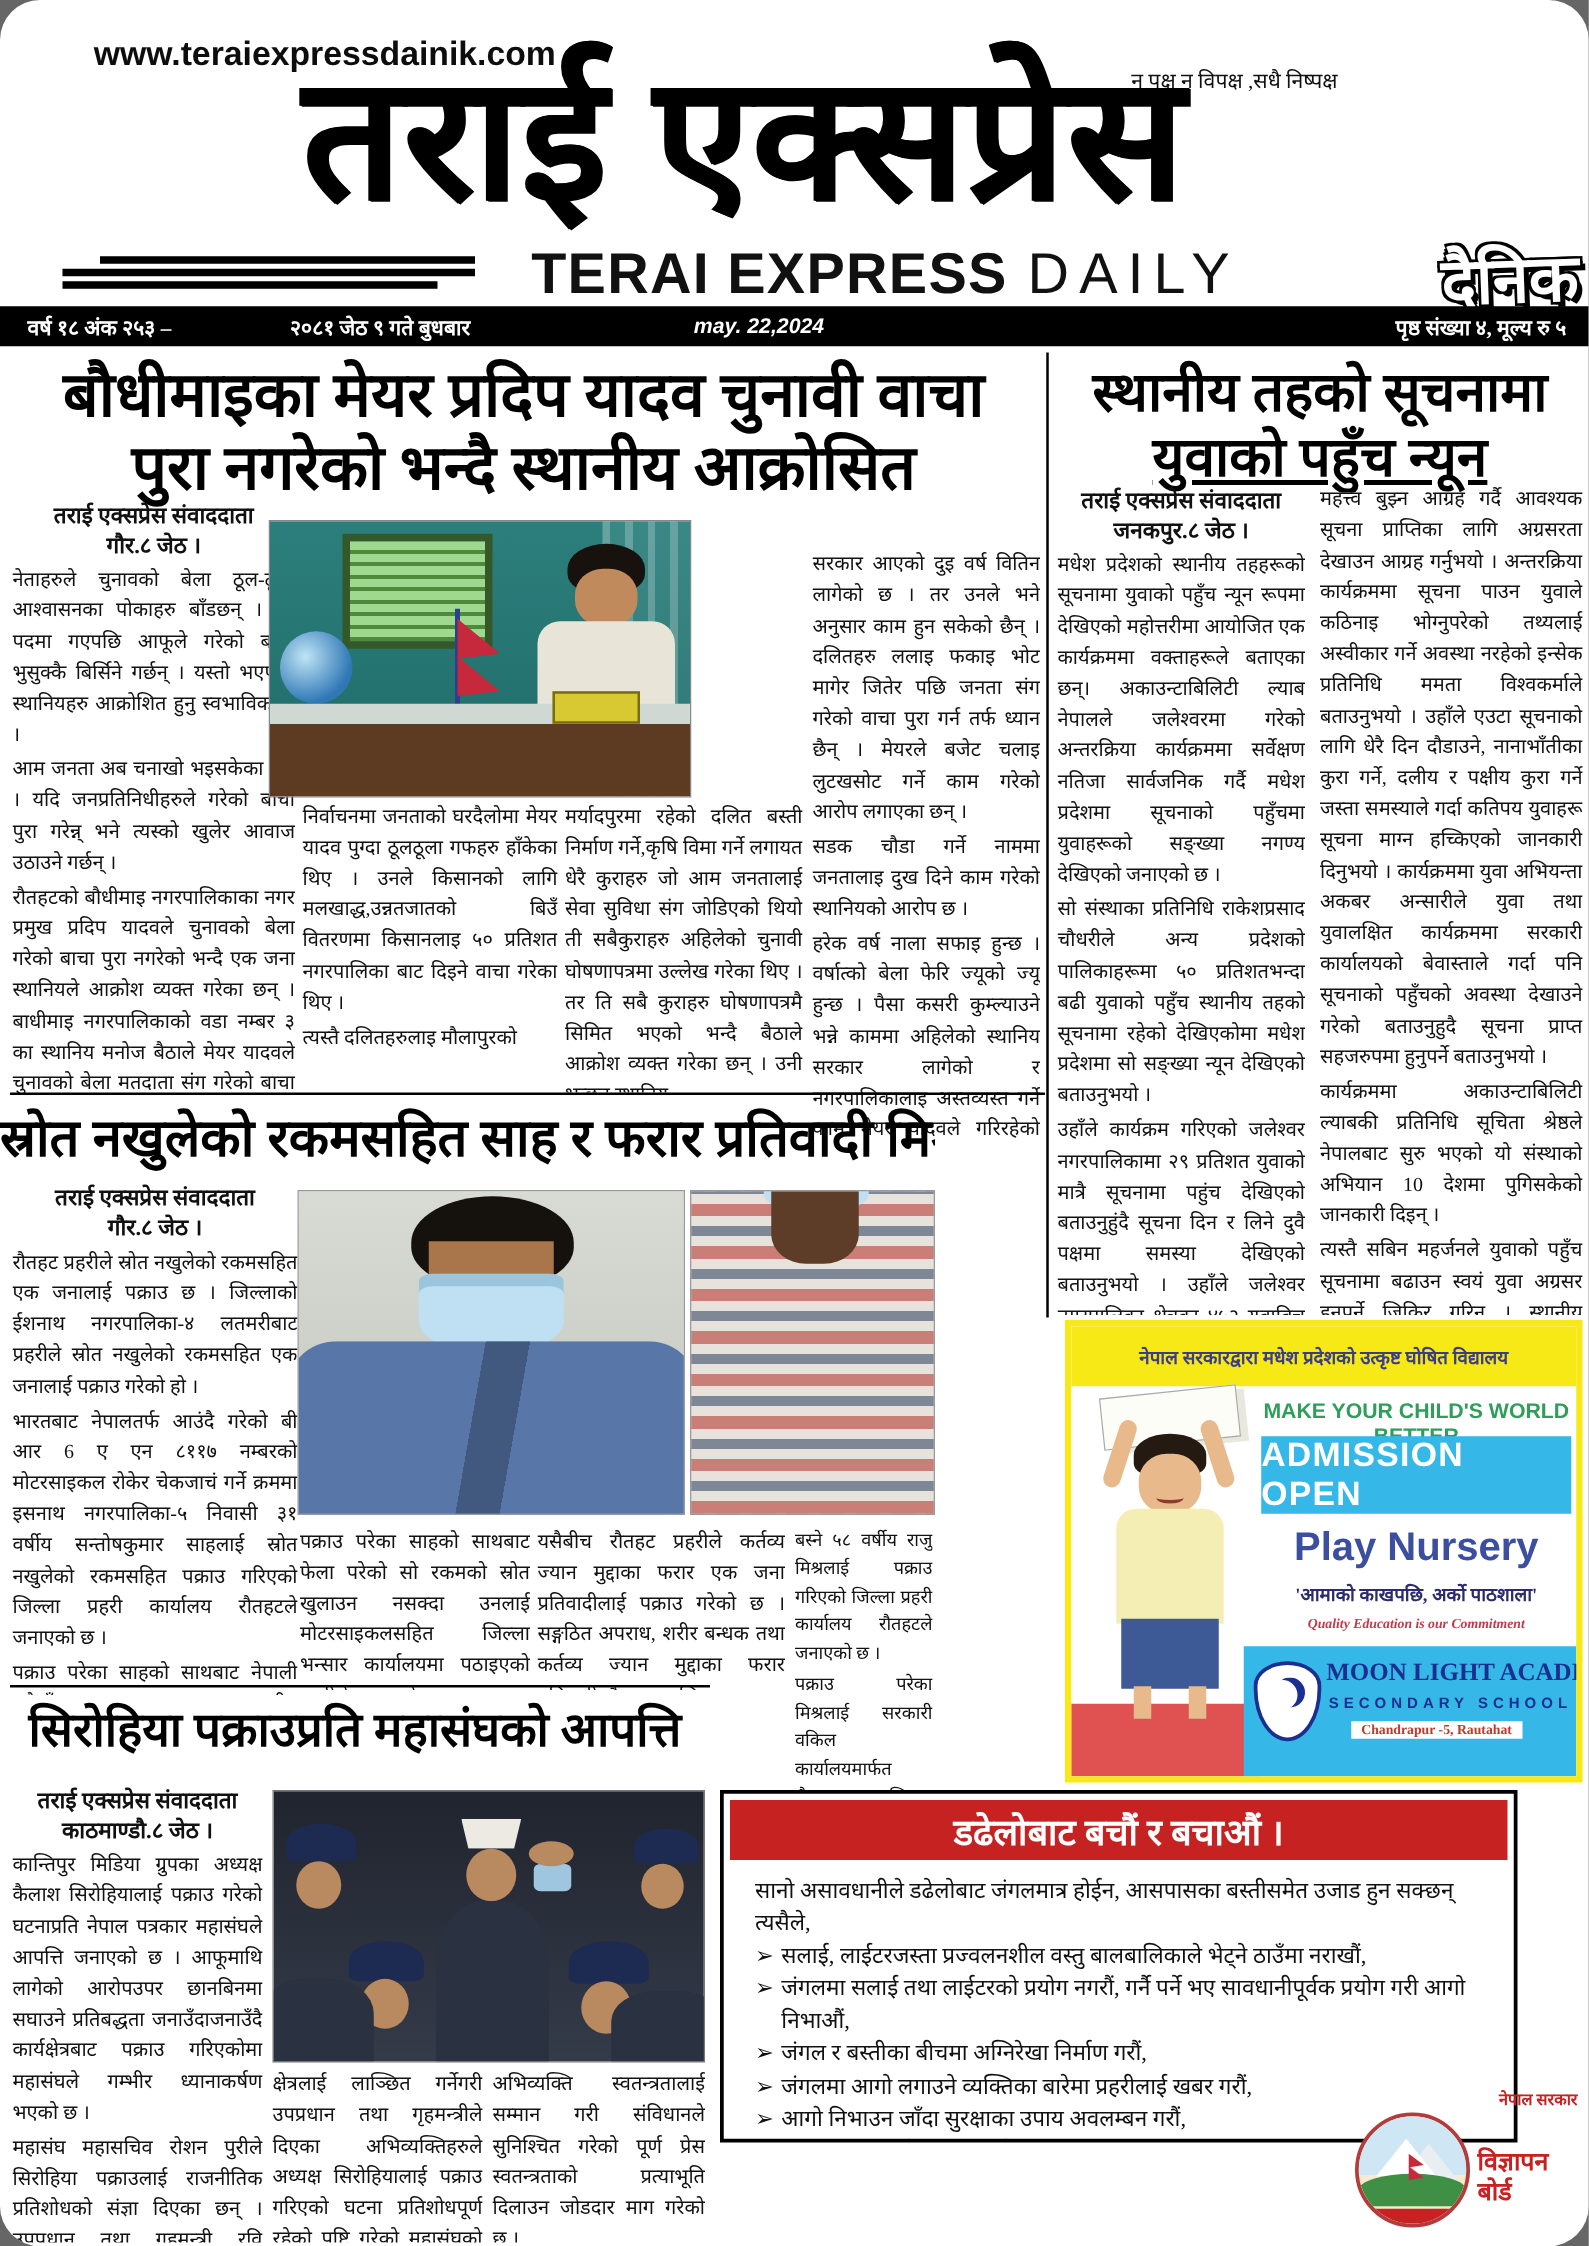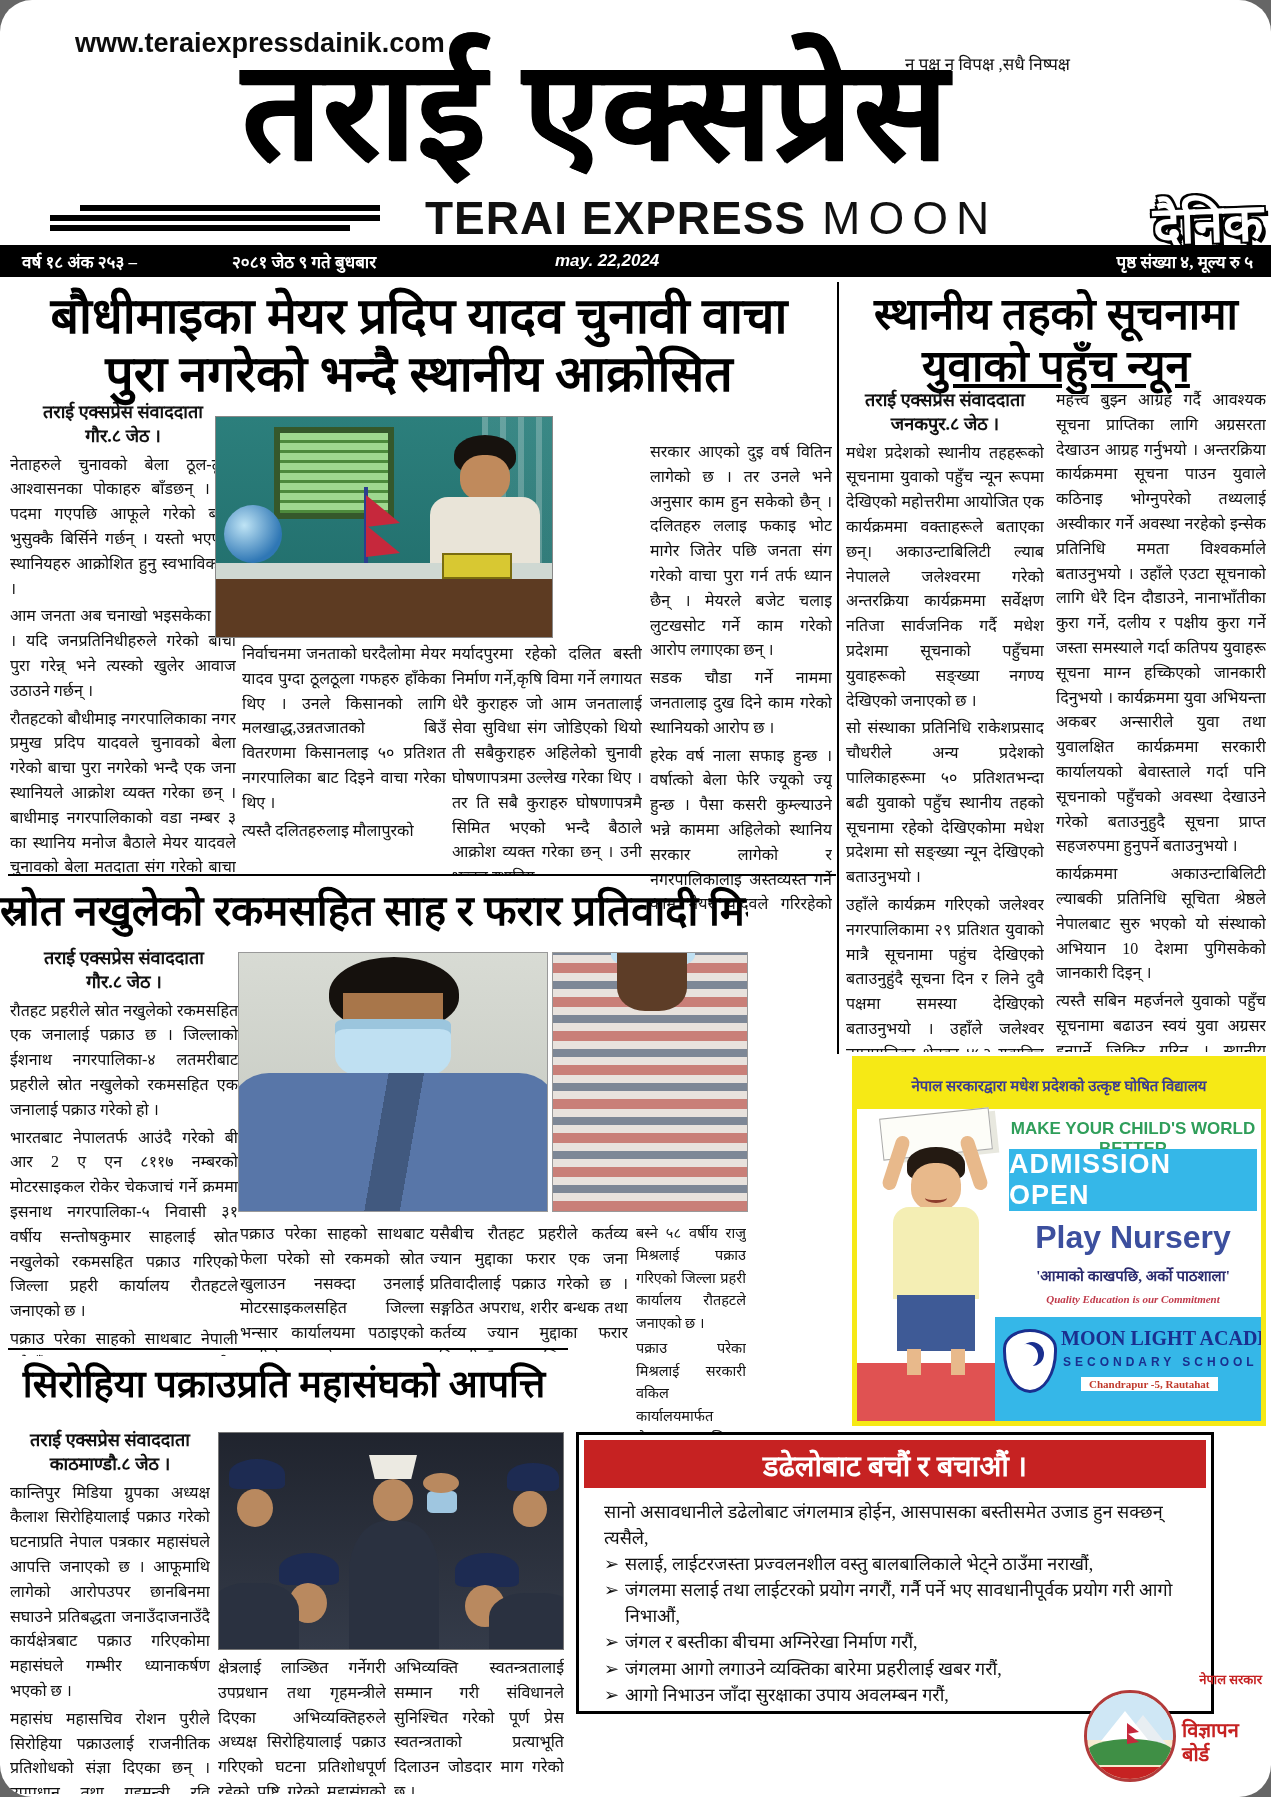--- a/index.html
+++ b/index.html
@@ -136,21 +136,21 @@
     <div class="hdr-url">www.teraiexpressdainik.com</div>
     <div class="hdr-tag">न पक्ष न विपक्ष ,सधै निष्पक्ष</div>
     <div class="masthead">तराई एक्सप्रेस</div>
     <div class="mast-row">
       <div class="mast-lines">
           <div></div>
           <div></div>
           <div></div>
         </div>
       <div class="mast-en">TERAI EXPRESS</div>
-      <div class="mast-daily">MOON</div>
+      <div class="mast-daily">DAILY</div>
     </div>
     <div class="daily-badge">दैनिक</div>
   </div>
 
   <div class="datebar">
     <span class="db-issue">वर्ष १८   अंक २५३ –</span>
     <span class="db-np">२०८१ जेठ ९ गते बुधबार</span>
     <span class="db-en">may. 22,2024</span>
     <span class="db-pg">पृष्ठ संख्या ४, मूल्य रु ५</span>
   </div>
@@ -227,21 +227,21 @@
 
   <div class="arrest-art">
     <div class="hl hl1">स्रोत नखुलेको रकमसहित साह र फरार प्रतिवादी मिश्र पक्राउ</div>
 
     <div class="col" style="left:10px; top:68px; width:228px; height:410px;">
       <div class="byline">
         <div>तराई एक्सप्रेस संवाददाता</div>
         <div>गौर.८ जेठ ।</div>
       </div>
       <p>रौतहट प्रहरीले स्रोत नखुलेको रकमसहित एक जनालाई पक्राउ छ । जिल्लाको ईशनाथ नगरपालिका-४ लतमरीबाट प्रहरीले स्रोत नखुलेको रकमसहित एक जनालाई पक्राउ गरेको हो ।</p>
-      <p>भारतबाट नेपालतर्फ आउंदै गरेको बी आर 2 ए एन ८११७ नम्बरको मोटरसाइकल रोकेर चेकजाचं गर्ने क्रममा इसनाथ नगरपालिका-५ निवासी ३१ वर्षीय सन्तोषकुमार साहलाई स्रोत नखुलेको रकमसहित पक्राउ गरिएको जिल्ला प्रहरी कार्यालय रौतहटले जनाएको छ ।</p>
+      <p>भारतबाट नेपालतर्फ आउंदै गरेको बी आर 6 ए एन ८११७ नम्बरको मोटरसाइकल रोकेर चेकजाचं गर्ने क्रममा इसनाथ नगरपालिका-५ निवासी ३१ वर्षीय सन्तोषकुमार साहलाई स्रोत नखुलेको रकमसहित पक्राउ गरिएको जिल्ला प्रहरी कार्यालय रौतहटले जनाएको छ ।</p>
       <p>पक्राउ परेका साहको साथबाट नेपाली रुपैयाँ २ लाख ९ सय ६० र ७६५ भारतीय रुपैयाँ फेला परेको जिल्ला प्रहरी कार्यालय रौतहटका प्रवक्ता प्रहरी नायब उपरीक्षक एलिजा गिरीले जानकारी दिइन् ।</p>
     </div>
 
     <div class="ph-mug1">
       <div class="mg1-hair"></div>
       <div class="mg1-face"></div>
       <div class="mg1-mask"></div>
       <div class="mg1-jacket"></div>
     </div>
 

